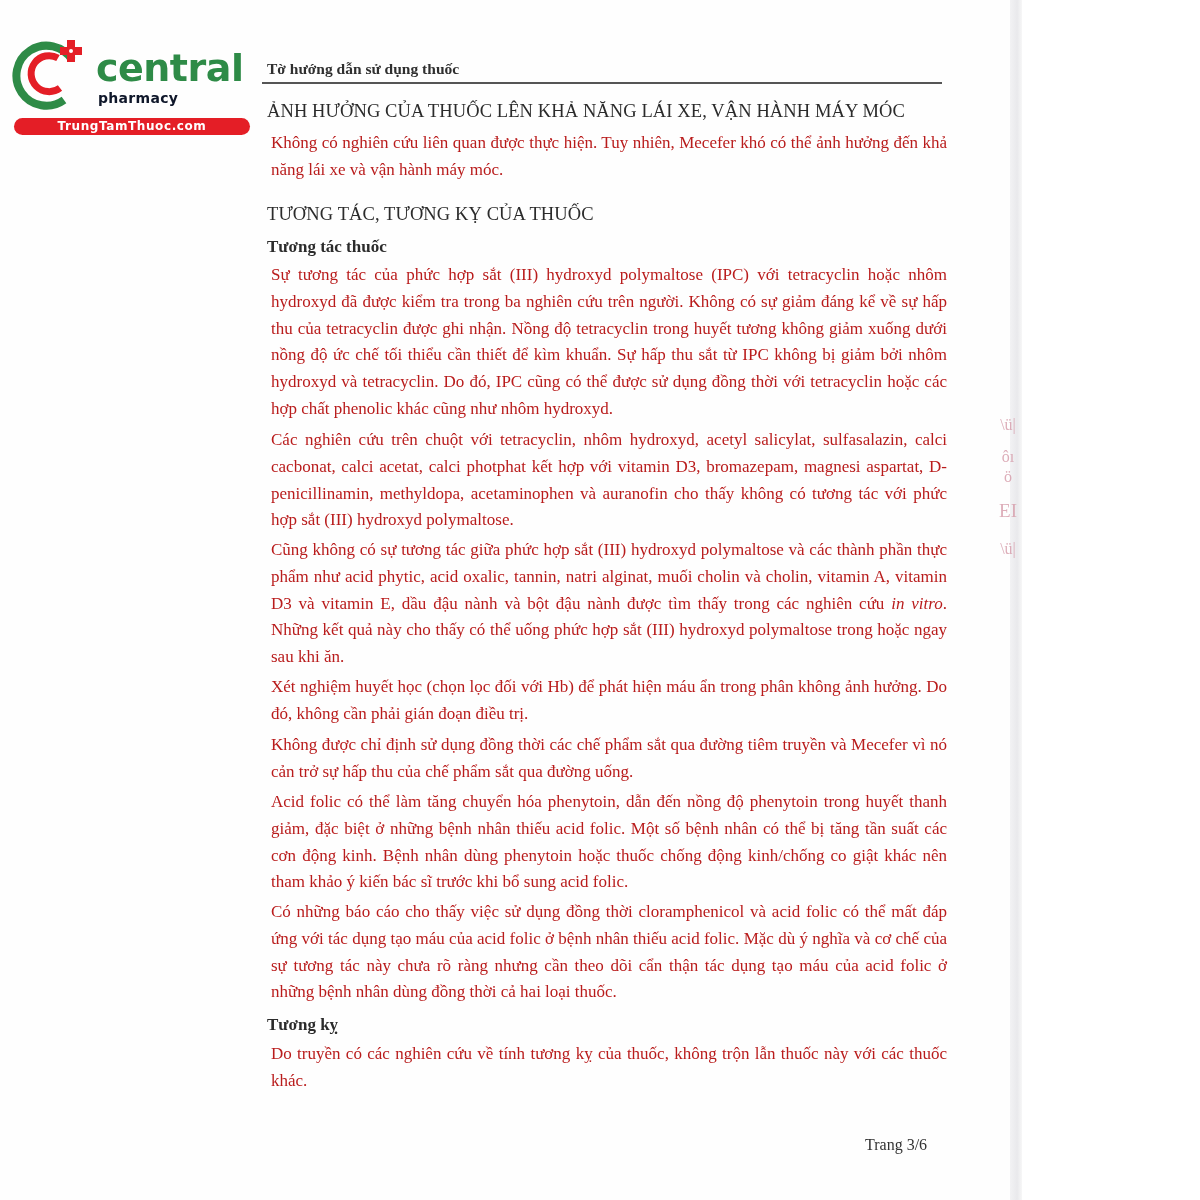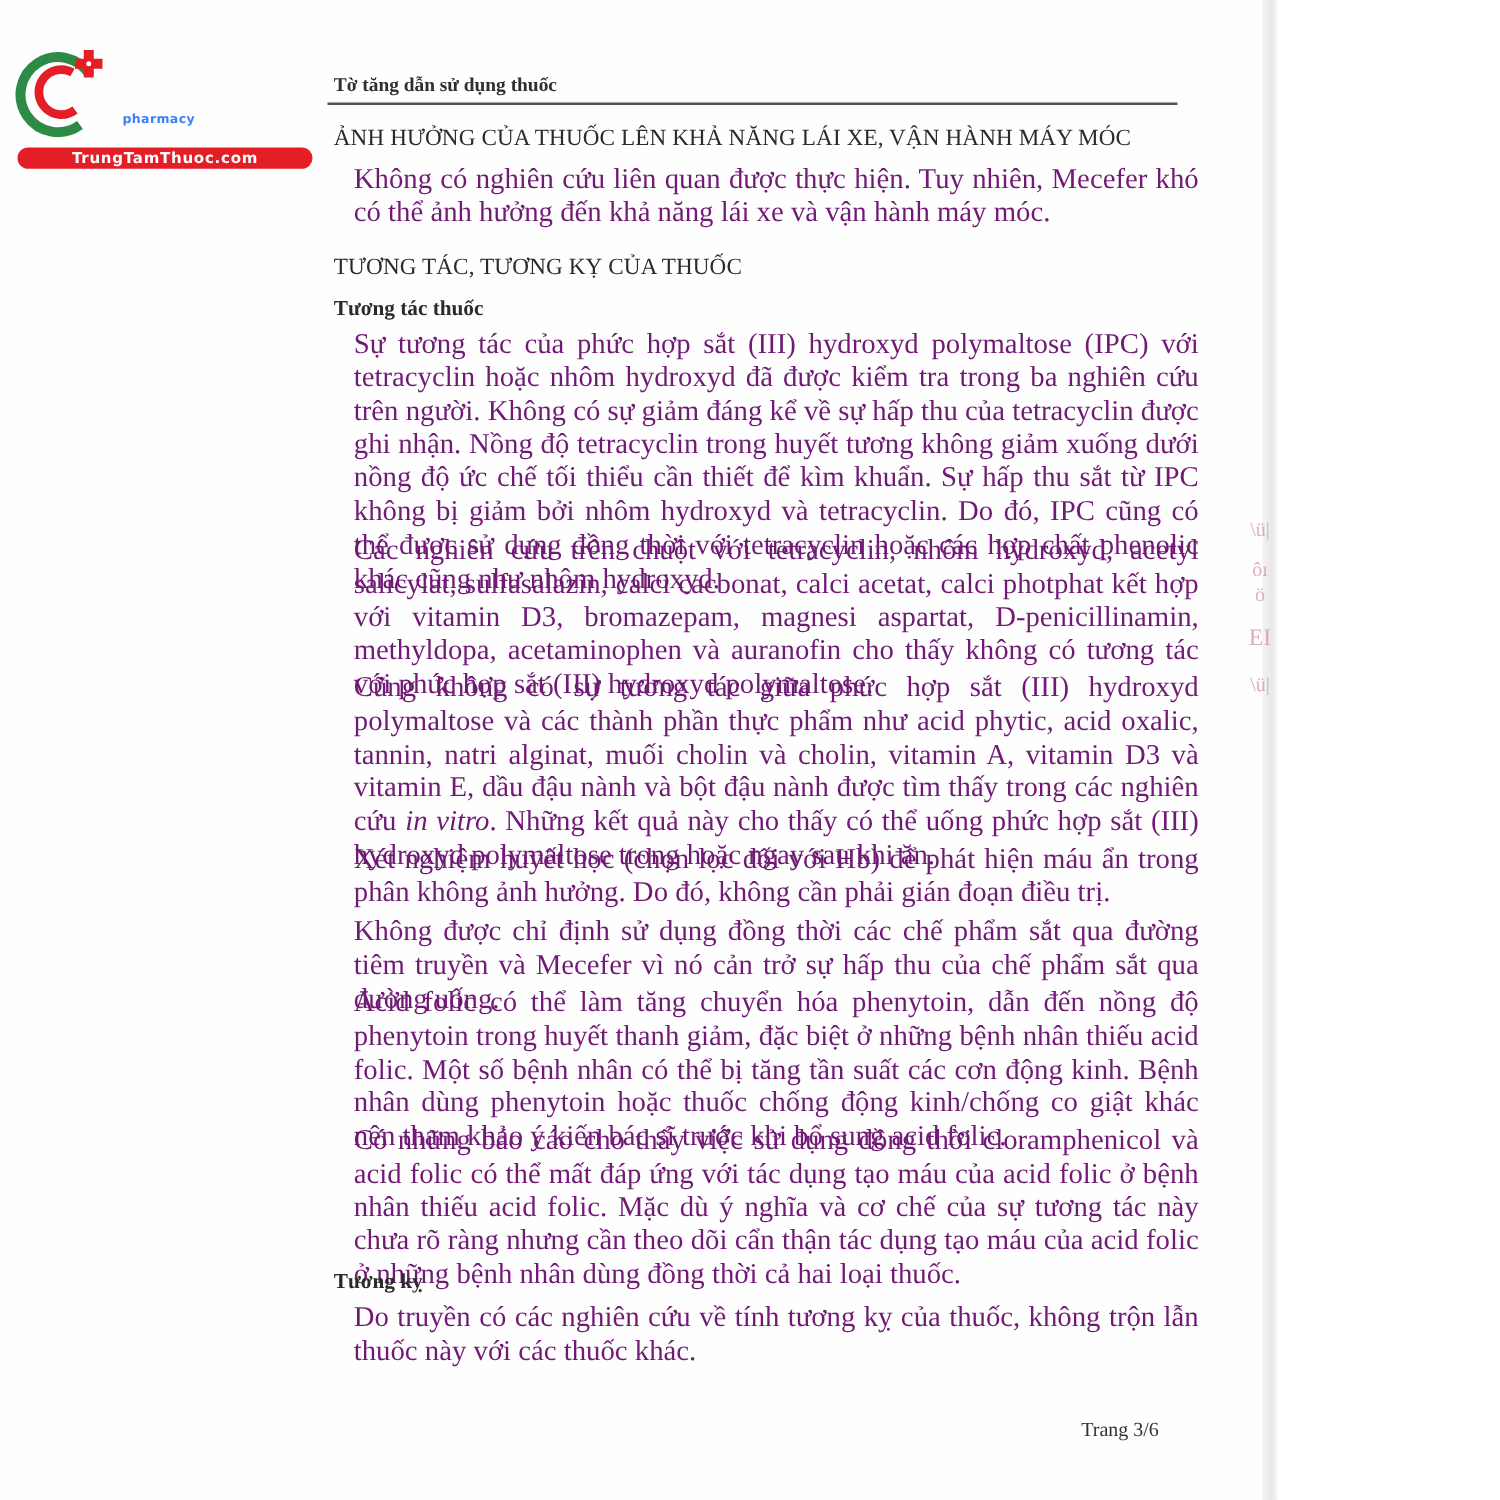--- a/index.html
+++ b/index.html
@@ -21,21 +21,21 @@
     .logo { position: absolute; left: 10px; top: 38px; width: 205px; height: 100px; }
     .logo-mark { position: absolute; left: 2px; top: 0; width: 80px; height: 72px; }
     .logo-word {
       position: absolute; left: 86px; top: 10px;
       font-family: "DejaVu Sans", sans-serif; font-weight: bold;
       font-size: 38px; color: #2e8b47; letter-spacing: -0.5px; line-height: 40px;
     }
     .logo-sub {
       position: absolute; left: 88px; top: 52px;
       font-family: "DejaVu Sans", sans-serif; font-weight: bold;
-      font-size: 10px; color: #3b82f6; letter-spacing: 0.3px;
+      font-size: 14px; color: #0f172a; letter-spacing: 0.3px;
     }
     .logo-banner {
       position: absolute; left: 4px; top: 80px; width: 236px; height: 17px;
       background: #e41e26; border-radius: 9px;
       color: #fff; font-family: "DejaVu Sans", sans-serif; font-weight: bold;
       font-size: 12px; line-height: 17px; text-align: center; letter-spacing: 0.6px;
     }
     
     .doc { position: absolute; left: 267px; top: 0; width: 676px; }
     .running-header {
@@ -47,22 +47,22 @@
       background: #555;
     }
     .h1 {
       position: absolute; left: 0; font-weight: normal; font-size: 18.5px; color: #2b2b2b;
       letter-spacing: 0.1px; white-space: nowrap;
     }
     .h2 {
       position: absolute; left: 0; font-weight: bold; font-size: 17px; color: #2b2b2b;
     }
     .para {
-      position: absolute; left: 16px; width: 676px;
-      font-size: 23px; line-height: 26.8px; color: #701a75;
+      position: absolute; left: 4px; width: 676px;
+      font-size: 17px; line-height: 26.8px; color: #b91c1c;
       text-align: justify; text-align-last: left;
     }
     .para i { font-style: italic; }
     .footer {
       position: absolute; left: 865px; top: 1136px; font-size: 16px; color: #333;
     }
     .stamp {
       position: absolute; left: 998px; top: 415px; width: 20px; height: 175px;
       color: #d59aa8; font-size: 16px; line-height: 20px; opacity: 0.8;
     }
@@ -75,26 +75,27 @@
 <div class="page-edge"></div>
 
 <div class="logo">
   <svg class="logo-mark" viewBox="0 0 80 72">
     <path d="M52 62 A30 30 0 1 1 60 22" fill="none" stroke="#2e8b47" stroke-width="8" stroke-linecap="butt"></path>
     <path d="M48 50 A18 18 0 1 1 46 20" fill="none" stroke="#e41e26" stroke-width="7"></path>
     <rect x="55" y="2" width="8" height="22" fill="#e41e26"></rect>
     <rect x="48" y="9" width="22" height="8" fill="#e41e26"></rect>
     <circle cx="59" cy="13" r="2" fill="#fff"></circle>
   </svg>
+  <div class="logo-word">central</div>
   <div class="logo-sub">pharmacy</div>
   <div class="logo-banner">TrungTamThuoc.com</div>
 </div>
 
 <div class="doc">
-  <div class="running-header">Tờ tăng dẫn sử dụng thuốc</div>
+  <div class="running-header">Tờ hướng dẫn sử dụng thuốc</div>
   <div class="header-rule"></div>
 
   <div class="h1" style="top:101px">ẢNH HƯỞNG CỦA THUỐC LÊN KHẢ NĂNG LÁI XE, VẬN HÀNH MÁY MÓC</div>
   <div class="para" style="top:130px">Không có nghiên cứu liên quan được thực hiện. Tuy nhiên, Mecefer khó có thể ảnh hưởng đến khả năng lái xe và vận hành máy móc.</div>
 
   <div class="h1" style="top:204px">TƯƠNG TÁC, TƯƠNG KỴ CỦA THUỐC</div>
   <div class="h2" style="top:237px">Tương tác thuốc</div>
 
   <div class="para" style="top:262px">Sự tương tác của phức hợp sắt (III) hydroxyd polymaltose (IPC) với tetracyclin hoặc nhôm hydroxyd đã được kiểm tra trong ba nghiên cứu trên người. Không có sự giảm đáng kể về sự hấp thu của tetracyclin được ghi nhận. Nồng độ tetracyclin trong huyết tương không giảm xuống dưới nồng độ ức chế tối thiểu cần thiết để kìm khuẩn. Sự hấp thu sắt từ IPC không bị giảm bởi nhôm hydroxyd và tetracyclin. Do đó, IPC cũng có thể được sử dụng đồng thời với tetracyclin hoặc các hợp chất phenolic khác cũng như nhôm hydroxyd.</div>
   <div class="para" style="top:427px">Các nghiên cứu trên chuột với tetracyclin, nhôm hydroxyd, acetyl salicylat, sulfasalazin, calci cacbonat, calci acetat, calci photphat kết hợp với vitamin D3, bromazepam, magnesi aspartat, D-penicillinamin, methyldopa, acetaminophen và auranofin cho thấy không có tương tác với phức hợp sắt (III) hydroxyd polymaltose.</div>

